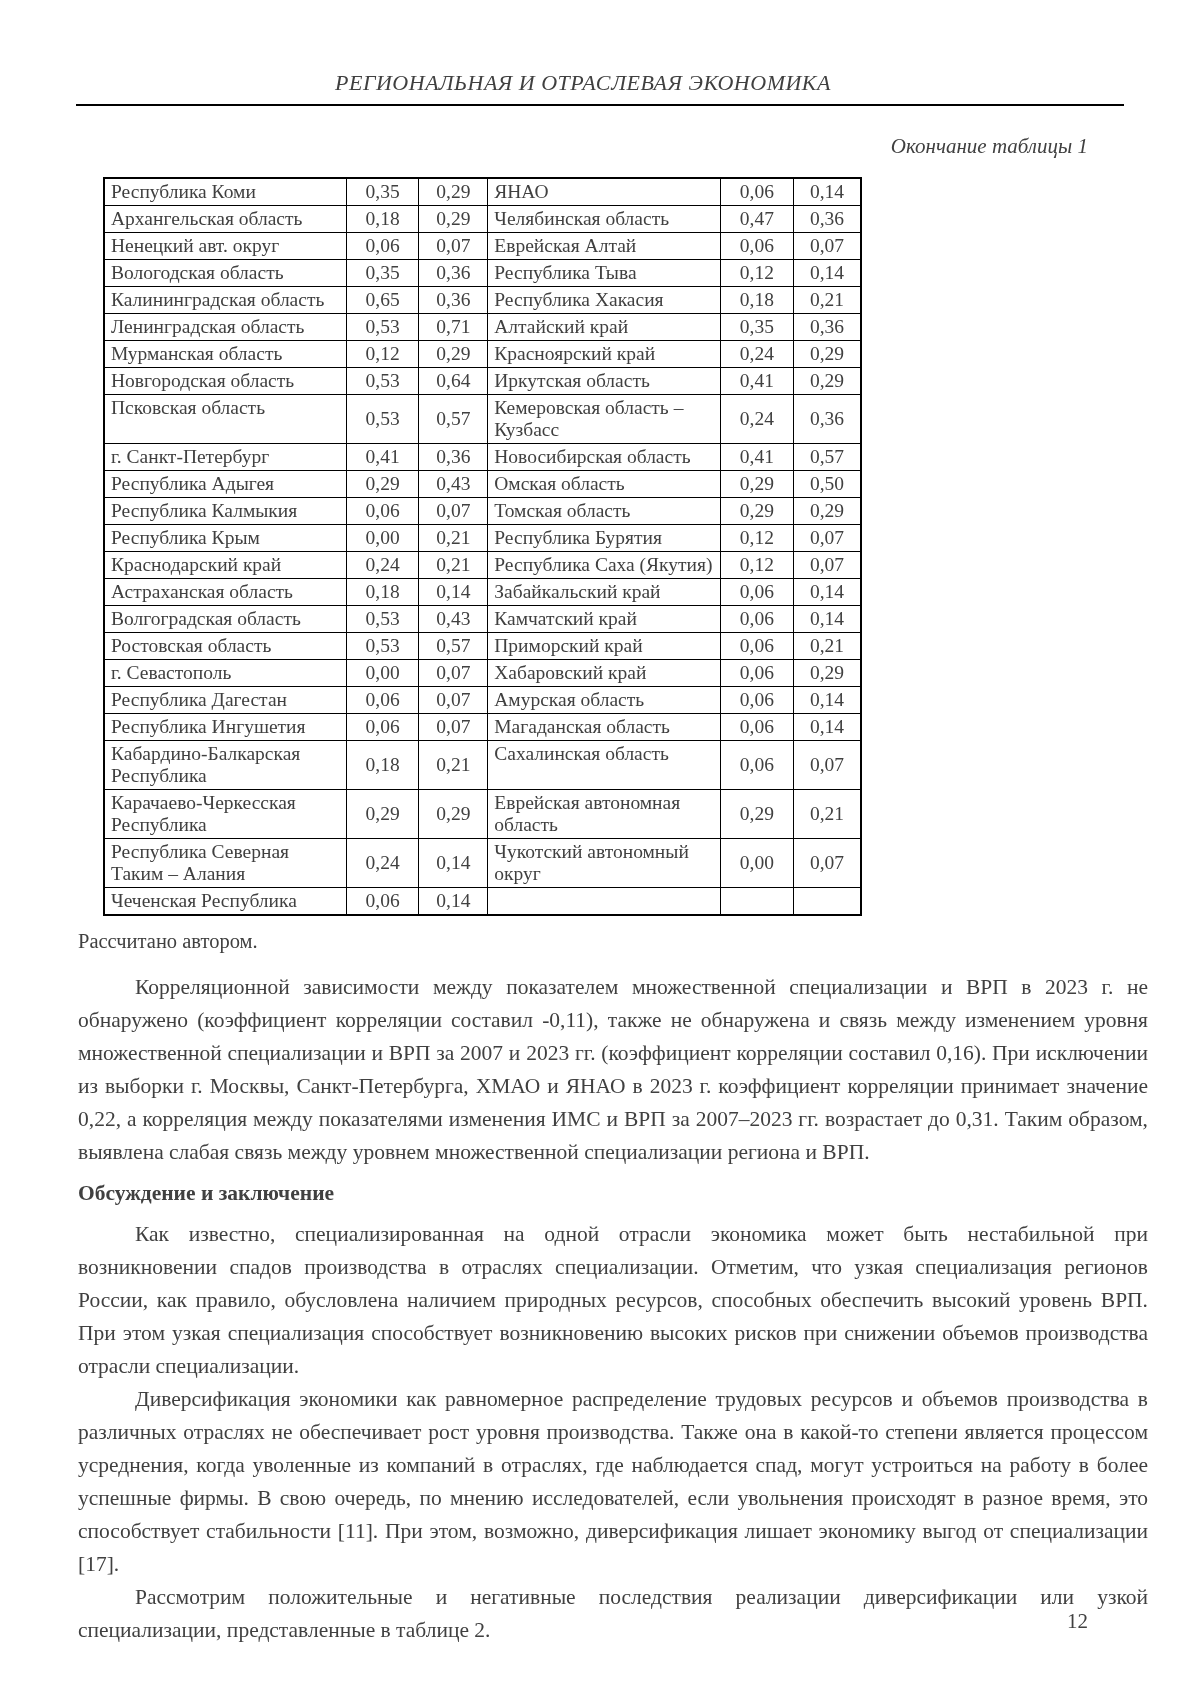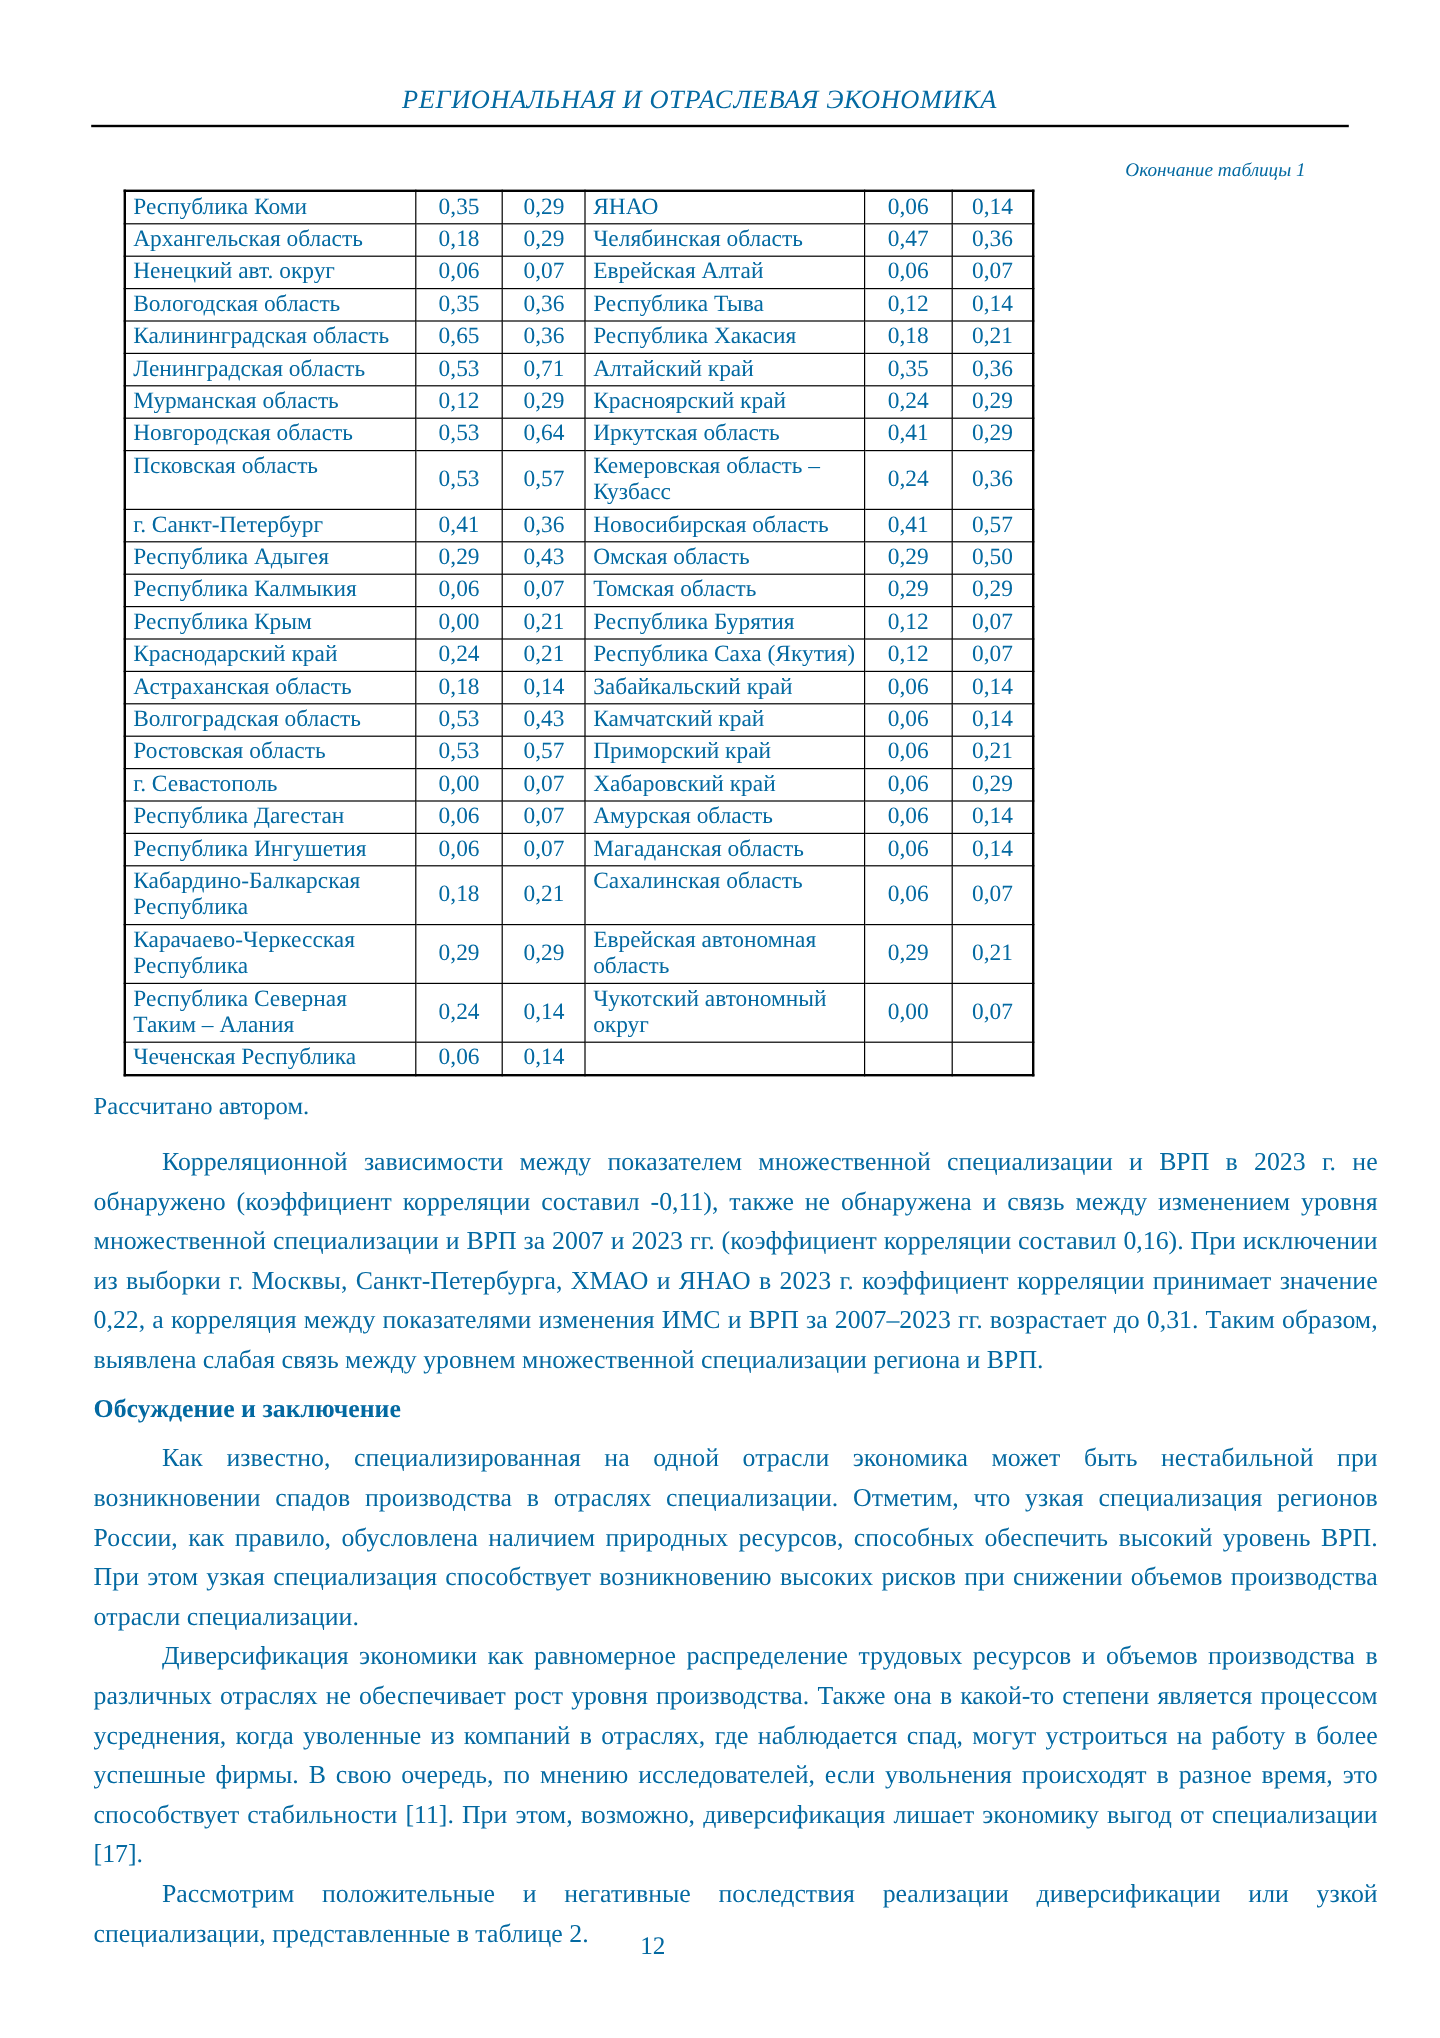--- a/index.html
+++ b/index.html
@@ -1,44 +1,44 @@
 <!DOCTYPE html>
 <html lang="ru"><head>
 <meta charset="utf-8">
 <style>
   html, body { margin: 0; padding: 0; background: #ffffff; }
   .page {
     position: relative;
     width: 1200px;
     height: 1698px;
     background: #ffffff;
-    color: #0369a1;
+    color: #404040;
     font-family: "Liberation Serif", serif;
     box-sizing: border-box;
     padding-top: 70px;
     overflow: hidden;
   }
   .running-head {
     margin: 0 112px 0 78px;
     text-align: center;
     font-style: italic;
     font-size: 22px;
     letter-spacing: 0.5px;
     white-space: nowrap;
   }
   .head-rule {
     margin: 8px 76px 0 76px;
     border-bottom: 2.5px solid #000000;
     height: 0;
   }
   .table-caption {
-    margin: 28px 112px 6px 78px;
+    margin: 28px 112px 18px 78px;
     text-align: right;
     font-style: italic;
-    font-size: 16px;
+    font-size: 21px;
   }
   table.regions {
     margin-left: 103px;
     width: 759px;
     border-collapse: collapse;
     border: 2px solid #000000;
     table-layout: fixed;
     font-size: 19.5px;
   }
   table.regions td {
@@ -68,21 +68,21 @@
     text-align: left;
     font-weight: bold;
     font-size: 21.5px;
     line-height: 33px;
   }
   .page-number {
     position: absolute;
     left: 0;
     right: 112px;
     bottom: 64px;
-    text-align: center;
+    text-align: right;
     font-size: 21px;
   }
 </style>
 </head>
 <body>
 
 <div class="page">
 
   <div class="running-head">РЕГИОНАЛЬНАЯ И ОТРАСЛЕВАЯ ЭКОНОМИКА</div>
   <div class="head-rule"></div>

